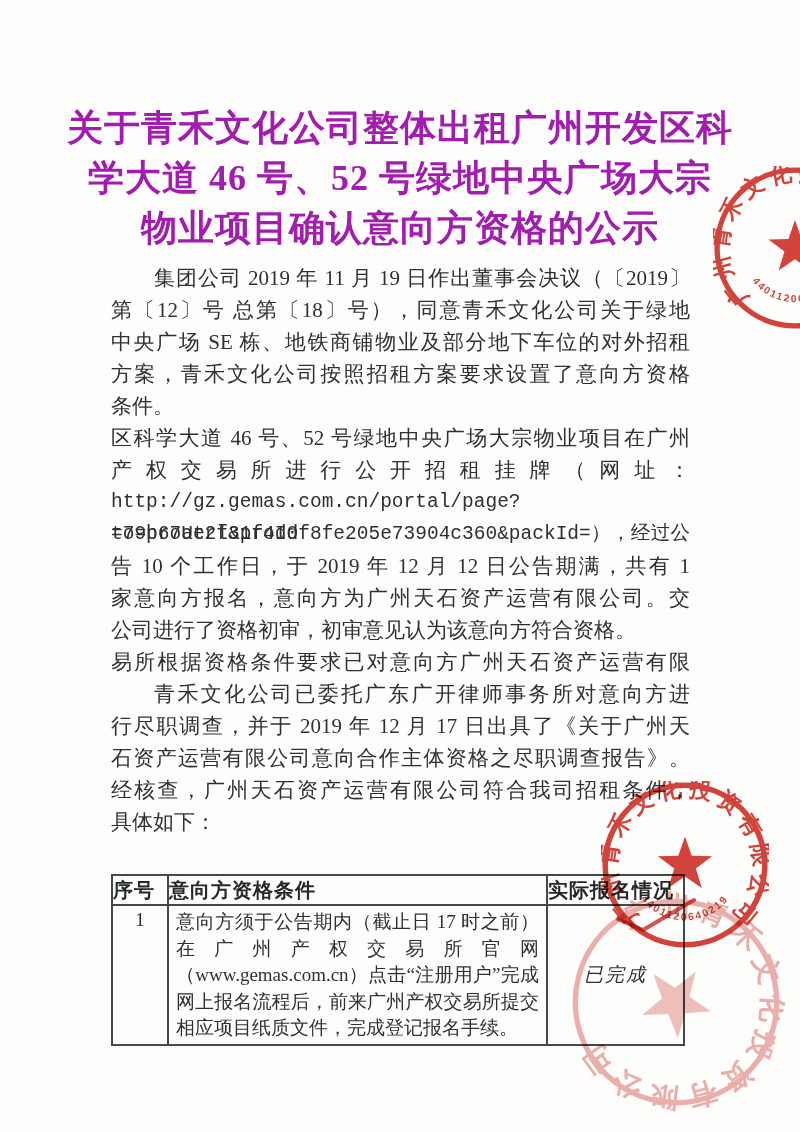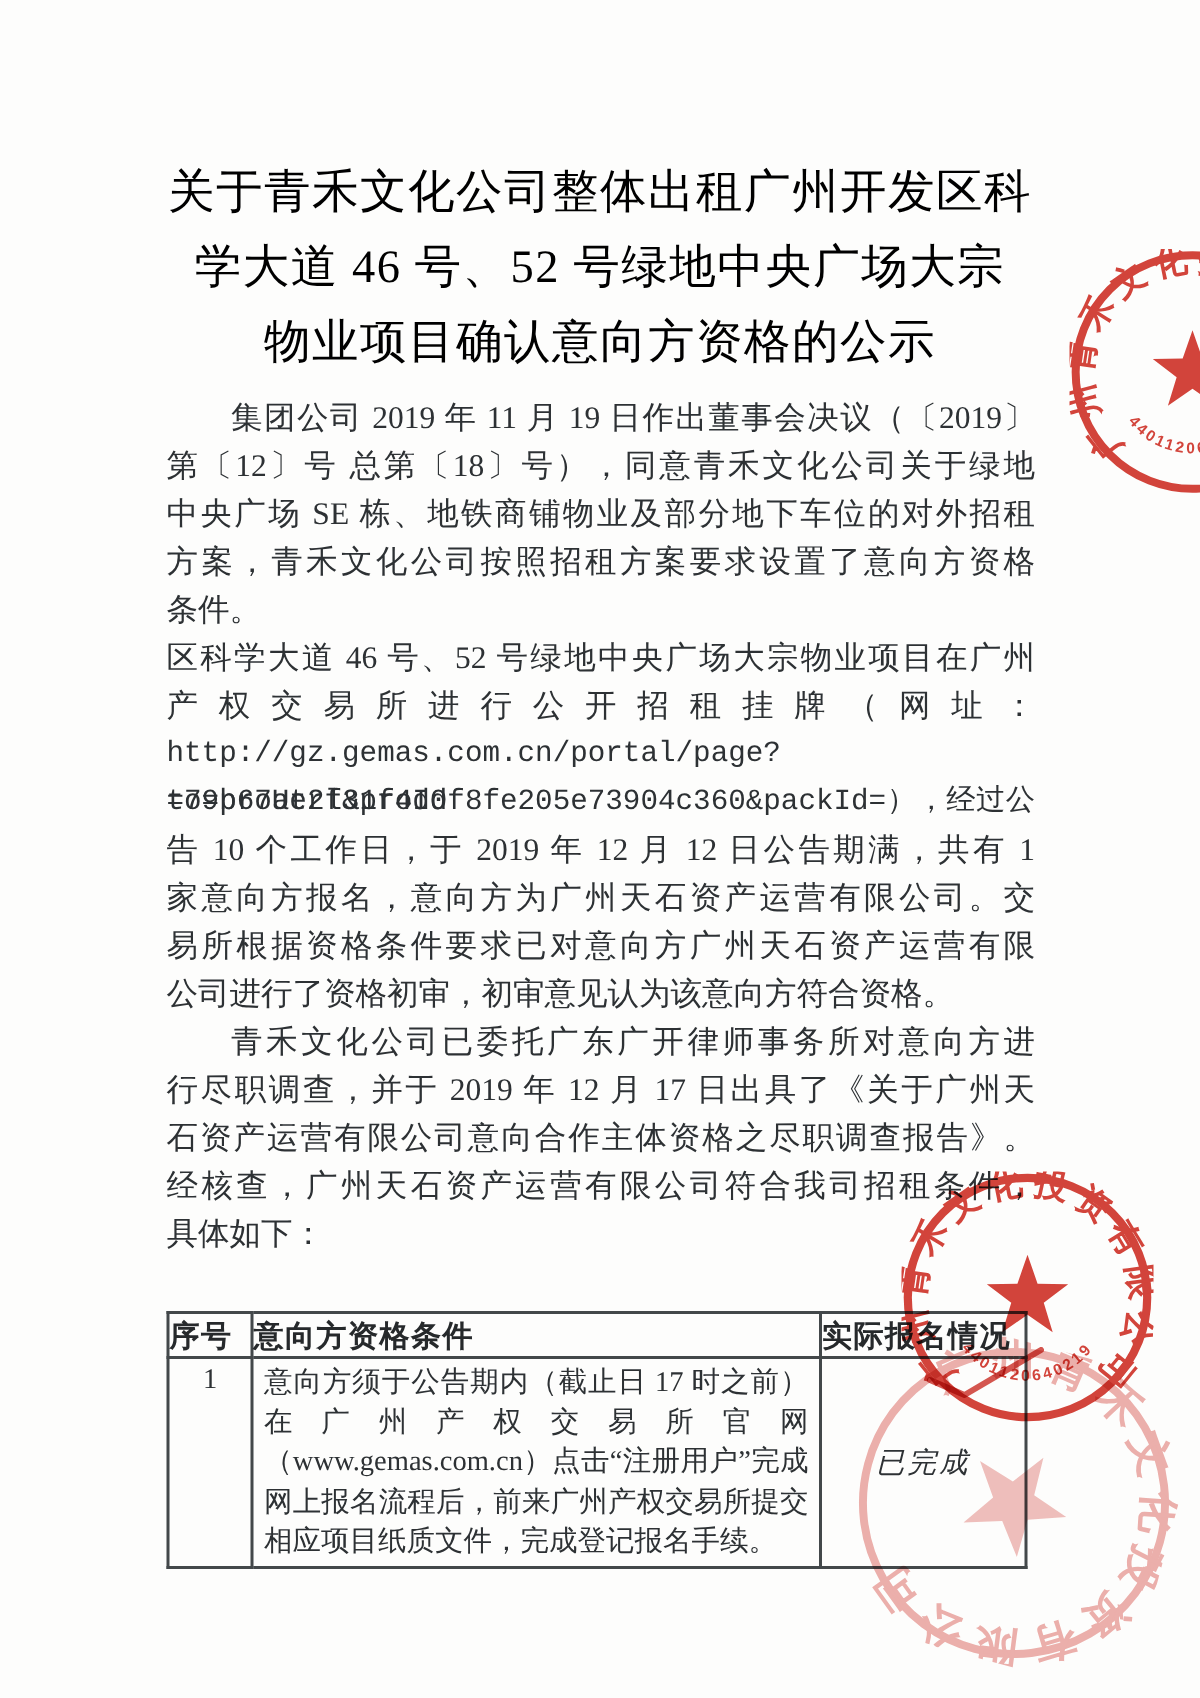--- a/index.html
+++ b/index.html
@@ -5,22 +5,22 @@
   html,body{margin:0;padding:0;background:#e8e8e8;}
   .page{
     position:relative;width:800px;height:1132px;margin:0 auto;
     background:#fdfdfc;overflow:hidden;
     font-family:"Liberation Serif","DejaVu Serif",serif;
     color:#2d3134;
   }
   
   .title{position:absolute;top:103px;left:60px;right:60px;text-align:center;}
   .title .t-line{
-    height:50px;line-height:50px;font-size:31px;font-weight:400;
-    letter-spacing:1px;color:#000000;white-space:nowrap;
+    height:50px;line-height:50px;font-size:36px;font-weight:700;
+    letter-spacing:1px;color:#a21caf;white-space:nowrap;
   }
   
   .docbody{position:absolute;left:111px;top:262px;width:579px;font-size:21px;}
   .para{margin:0;padding:0;}
   .line{height:32px;line-height:32px;white-space:nowrap;overflow:visible;}
   .line.j{
     white-space:normal;text-align:justify;text-align-last:justify;
     text-justify:inter-character;
   }
   .line.ind{text-indent:43px;}
@@ -84,22 +84,22 @@
         <div class="line j">方案，青禾文化公司按照招租方案要求设置了意向方资格</div>
         <div class="line">条件。</div>
       </div>
       <div class="para">
         <div class="line j">区科学大道 46 号、52 号绿地中央广场大宗物业项目在广州</div>
         <div class="line j">产权交易所进行公开招租挂牌（网址：</div>
         <div class="line j url">http://gz.gemas.com.cn/portal/page?to=proUtrl&amp;proId</div>
         <div class="line j url">=79b67ae2f31f4d0f8fe205e73904c360&amp;packId=），经过公</div>
         <div class="line j">告 10 个工作日，于 2019 年 12 月 12 日公告期满，共有 1</div>
         <div class="line j">家意向方报名，意向方为广州天石资产运营有限公司。交</div>
+        <div class="line">公司进行了资格初审，初审意见认为该意向方符合资格。</div>
         <div class="line j">易所根据资格条件要求已对意向方广州天石资产运营有限</div>
-        <div class="line">公司进行了资格初审，初审意见认为该意向方符合资格。</div>
       </div>
       <div class="para">
         <div class="line j ind">青禾文化公司已委托广东广开律师事务所对意向方进</div>
         <div class="line j">行尽职调查，并于 2019 年 12 月 17 日出具了《关于广州天</div>
         <div class="line j">石资产运营有限公司意向合作主体资格之尽职调查报告》。</div>
         <div class="line j">经核查，广州天石资产运营有限公司符合我司招租条件，</div>
         <div class="line">具体如下：</div>
       </div>
     </main>
 

